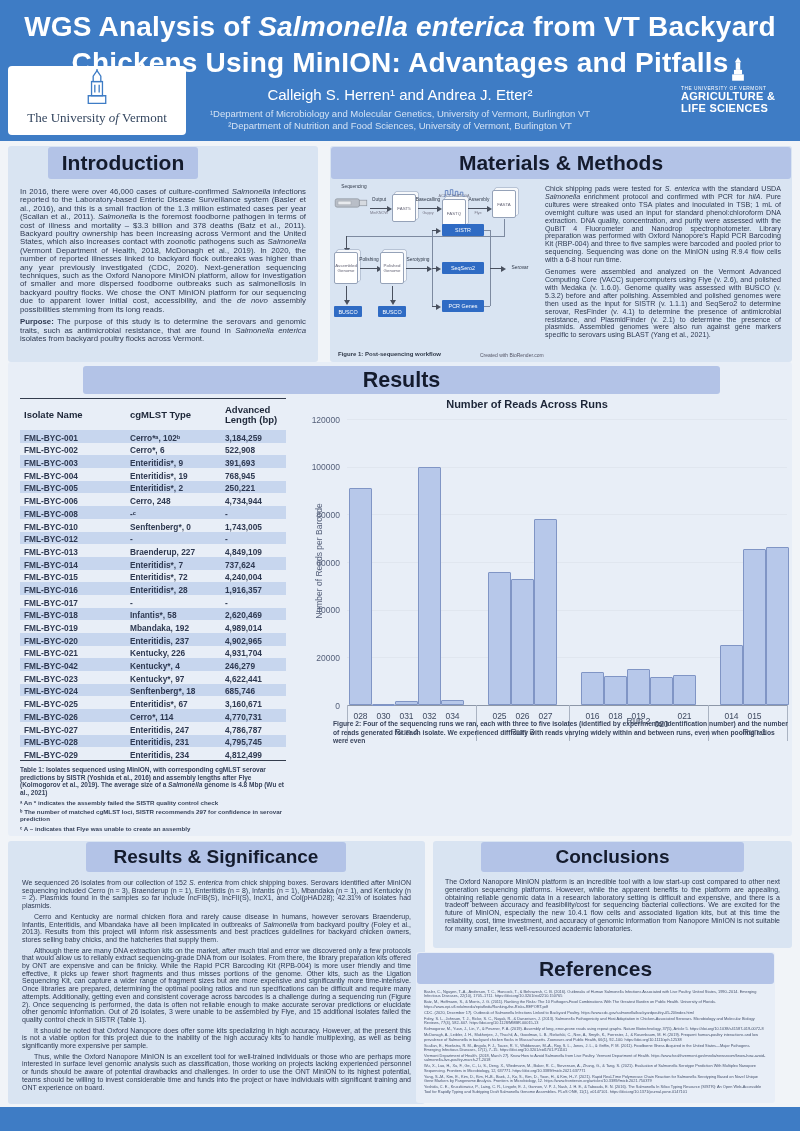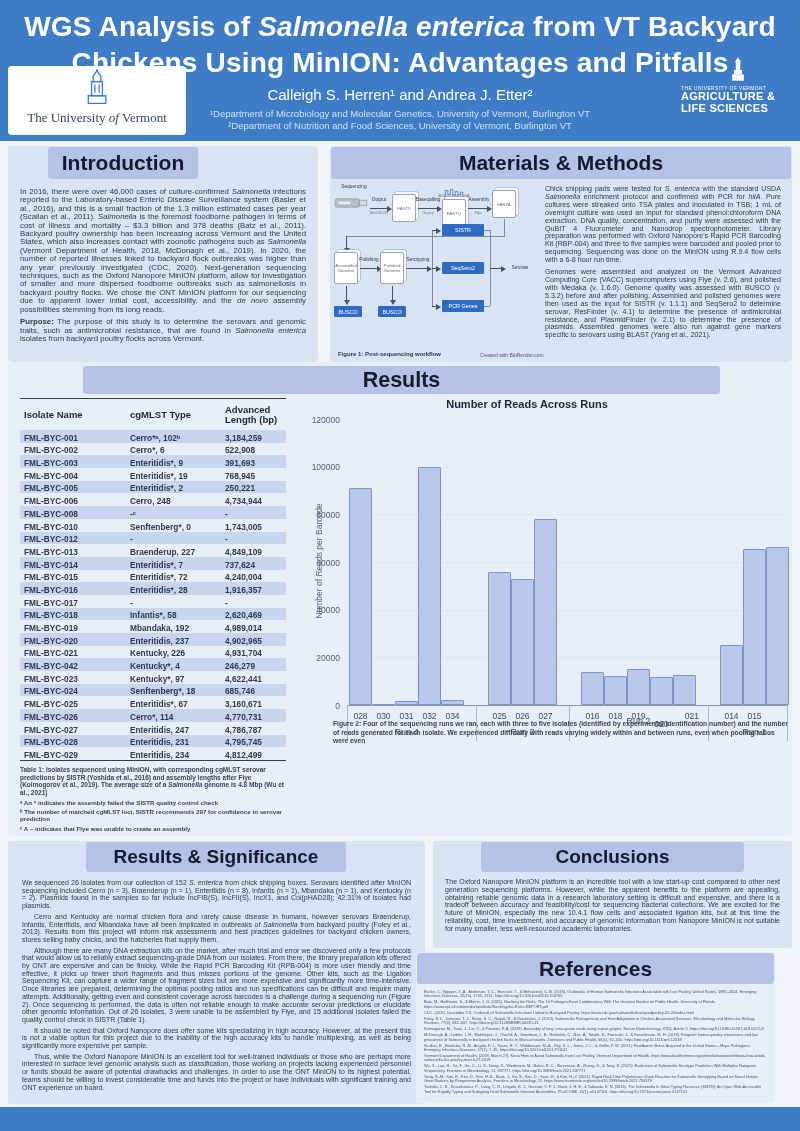--- a/index.html
+++ b/index.html
@@ -380,21 +380,21 @@
         <div class="vsep" style="left: 274px; top: 311px;"></div>
         <div class="bar" style="left: 286px; top: 277.633px; width: 23px; height: 33.3667px;"></div>
         <div class="xtick" style="left: 283px; top: 317px; width: 29px;">016</div>
         <div class="bar" style="left: 309px; top: 281.923px; width: 23px; height: 29.0767px;"></div>
         <div class="xtick" style="left: 306px; top: 317px; width: 29px;">018</div>
         <div class="bar" style="left: 332px; top: 275.012px; width: 23px; height: 35.9883px;"></div>
         <div class="xtick" style="left: 329px; top: 317px; width: 29px;">019</div>
         <div class="bar" style="left: 355px; top: 282.877px; width: 23px; height: 28.1233px;"></div>
         <div class="xtick" style="left: 352px; top: 325px; width: 29px;">020</div>
         <div class="bar" style="left: 378px; top: 280.97px; width: 23px; height: 30.03px;"></div>
-        <div class="xtick" style="left: 375px; top: 317px; width: 29px; text-align: right;">021</div>
+        <div class="xtick" style="left: 375px; top: 317px; width: 29px;">021</div>
         <div class="runlbl" style="left: 286px; top: 322px; width: 115px; text-align: center;">Run 2</div>
         <div class="vsep" style="left: 413px; top: 311px;"></div>
         <div class="bar" style="left: 425px; top: 251.417px; width: 23px; height: 59.5833px;"></div>
         <div class="xtick" style="left: 422px; top: 317px; width: 29px;">014</div>
         <div class="bar" style="left: 448px; top: 154.892px; width: 23px; height: 156.108px;"></div>
         <div class="xtick" style="left: 445px; top: 317px; width: 29px;">015</div>
         <div class="bar" style="left: 471px; top: 152.508px; width: 23px; height: 158.492px;"></div>
         <div class="xtick" style="left: 468px; top: 317px; width: 29px; margin-left: 44px;">017</div>
         <div class="runlbl" style="left: 425px; top: 333px; width: 69px;">Run 1</div>
         <div class="vsep" style="left: 492px; top: 311px;"></div>

